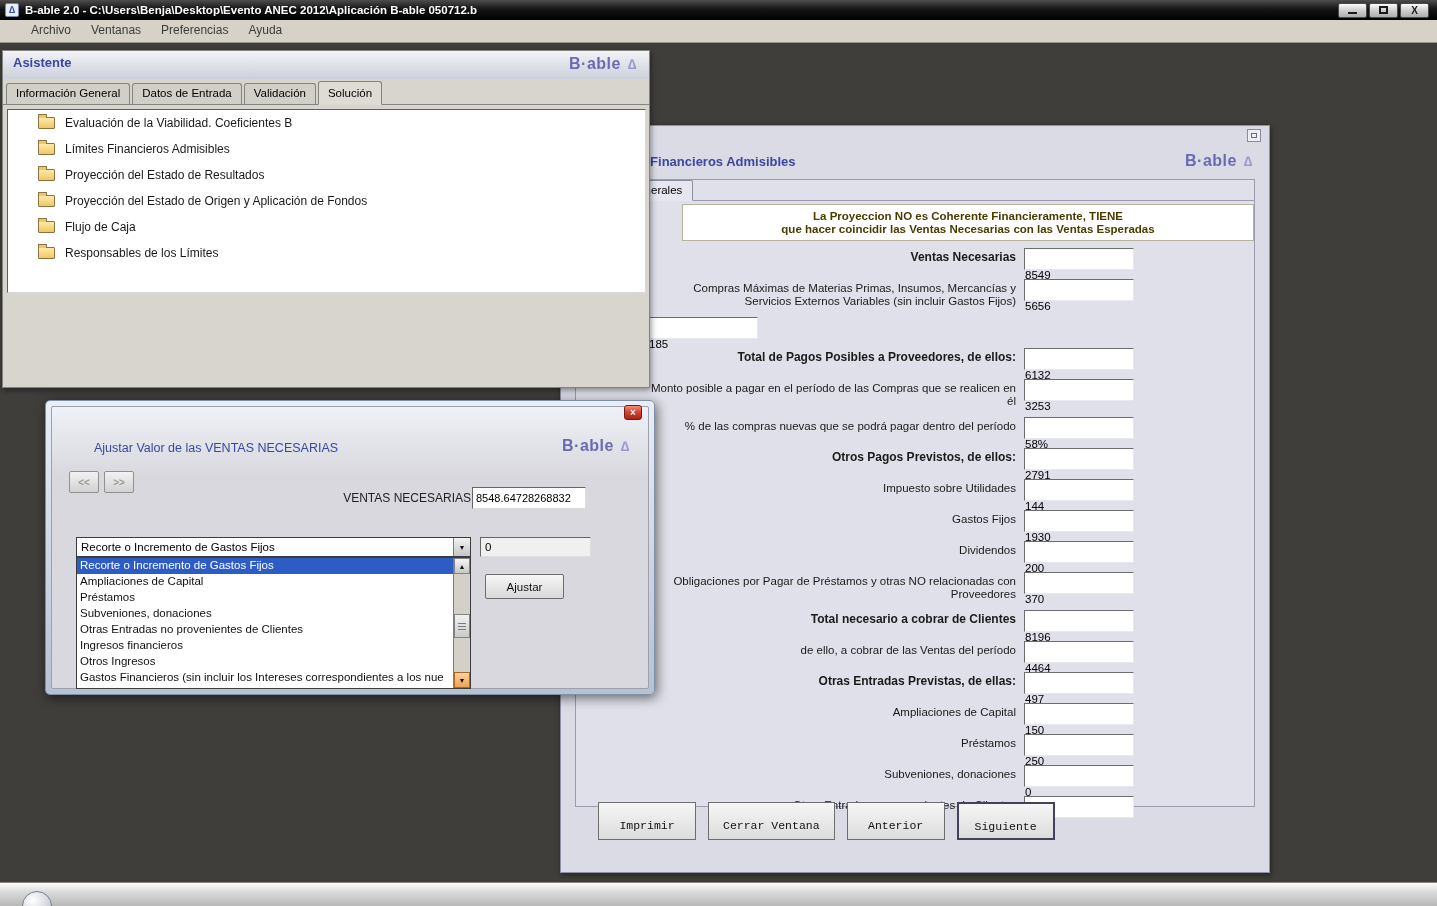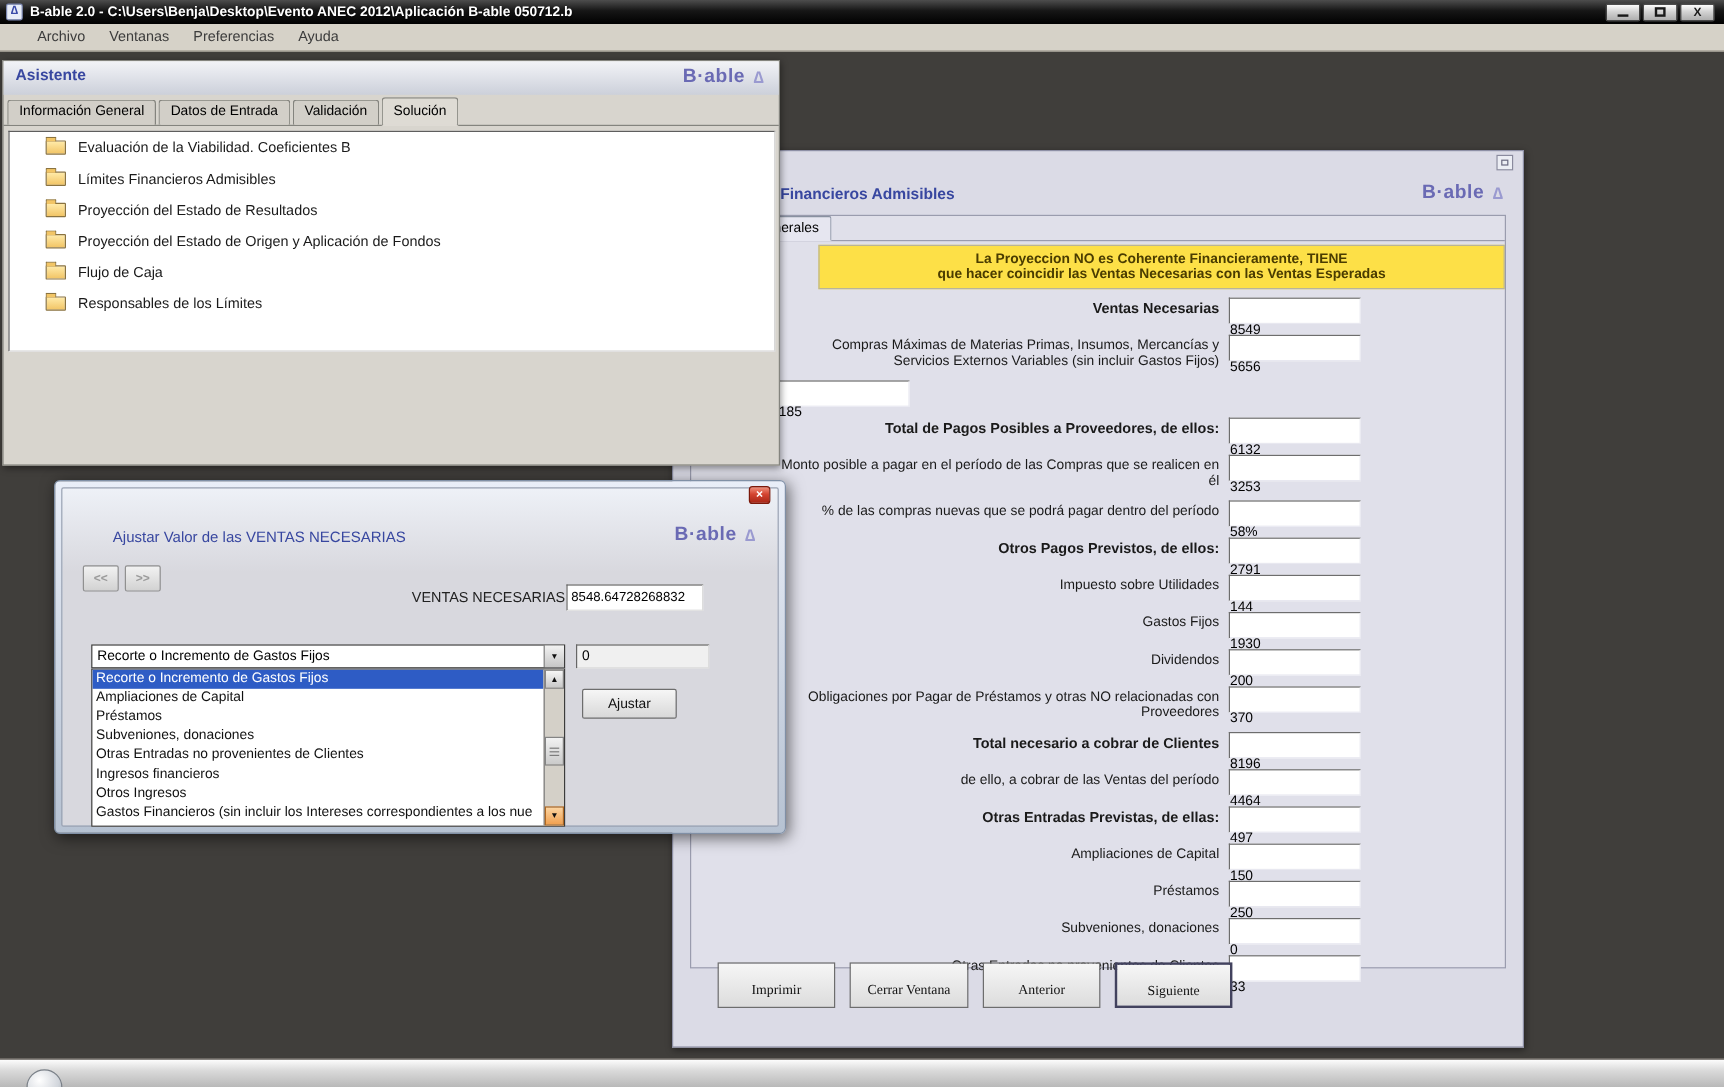--- a/index.html
+++ b/index.html
@@ -29,29 +29,29 @@
 
   
   .limites{position:absolute;left:560px;top:82px;width:710px;height:748px;background:#dbdbe6;border:1px solid #8e90a6;z-index:1;box-shadow:1px 2px 6px rgba(0,0,0,.45)}
   .limites-corner{position:absolute;top:3px;right:8px;width:14px;height:13px;border:1px solid #8a8a9e;background:#eceef4;display:flex;align-items:center;justify-content:center}
   .limites-corner span{width:6px;height:5px;border:1px solid #6a6a80;display:block}
   .l-titlerow{position:absolute;top:22px;left:0;right:0;height:26px;display:flex;align-items:center;padding:0 16px 0 40px}
   .limites-panel{position:absolute;left:14px;top:53px;width:680px;height:628px;border:1px solid #9a9cae;background:#e0e0ea}
   .ltabs{position:absolute;top:0;left:0;right:0;height:21px;display:flex;align-items:flex-end;border-bottom:1px solid #9a9cae;padding-left:2px}
   .ltab{border:1px solid #8890a0;border-bottom:none;border-radius:2px 2px 0 0;padding:3px 10px;font-size:11.5px;margin-right:2px;background:#d8d8e2;height:19px;white-space:nowrap}
   .ltab.active{background:#e6e6f0;height:21px;margin-bottom:-1px;border-bottom:1px solid #e6e6f0;z-index:2}
-  .warnbox{position:absolute;left:106px;top:24px;width:572px;height:37px;background:#fde047;border:1px solid #b8b49a;display:flex;flex-direction:column;justify-content:center;align-items:center;gap:1px}
+  .warnbox{position:absolute;left:106px;top:24px;width:572px;height:37px;background:#ffffff;border:1px solid #b8b49a;display:flex;flex-direction:column;justify-content:center;align-items:center;gap:1px}
   .warn-line{font-size:11.5px;font-weight:bold;color:#4a3c00;white-space:nowrap}
   .lrows{position:absolute;left:72px;top:68px;width:486px;display:flex;flex-direction:column;gap:9px}
   .lrow{display:flex;align-items:flex-start}
   .lrow-label{flex:1;text-align:right;font-size:11.5px;line-height:13px;padding:3px 8px 0 0;color:#1a1a1a}
   .lrow.bold .lrow-label{font-weight:bold;font-size:12px}
   .lrow-value{width:110px;height:20px;border:1px solid;border-color:#6d6d6d #e8e8f0 #e8e8f0 #6d6d6d;background:#fff;font-size:11.5px;padding:20px 4px 0 0;flex:none}
   .lbuttons{position:absolute;left:37px;bottom:32px;display:flex;gap:12px}
-  .lbtn{height:38px;min-width:98px;background:linear-gradient(#f6f6f6,#dcdcdc);border:1px solid #6d6d6d;font-size:11.5px;font-family:Liberation Serif, serif;padding:16px 14px;color:#111}
+  .lbtn{height:38px;min-width:98px;background:linear-gradient(#f6f6f6,#dcdcdc);border:1px solid #6d6d6d;font-size:11.5px;font-family:Liberation Mono, monospace;padding:16px 14px;color:#111}
   .lbtn.default{border:2px solid #42425e}
 
   
   .asistente{position:absolute;left:2px;top:7px;width:648px;height:338px;background:#d8d5ce;border:1px solid #84847e;z-index:2;box-shadow:1px 2px 6px rgba(0,0,0,.45)}
   .a-titlerow{position:absolute;top:0;left:0;right:0;height:28px;display:flex;align-items:flex-start;padding:4px 12px 0 10px;background:linear-gradient(#f2f3f7,#ccd0da)}
   .atabs{position:absolute;top:30px;left:0;right:0;height:24px;display:flex;align-items:flex-end;padding-left:3px;border-bottom:1px solid #84847e}
   .atab{border:1px solid #84847e;border-bottom:none;border-radius:3px 3px 0 0;padding:3px 9px;font-size:11.5px;margin-right:2px;background:#d2cfc8;height:21px;white-space:nowrap}
   .atab.active{height:24px;background:#dedbd4;margin-bottom:-1px;border-bottom:1px solid #dedbd4;z-index:2;padding-top:5px}
   .alist{position:absolute;left:4px;top:58px;width:639px;height:184px;background:#fff;border:1px solid;border-color:#5e5e5e #d8d8d8 #d8d8d8 #5e5e5e;overflow:hidden}
   .list-item{display:flex;align-items:center;height:26px;padding-left:30px}

